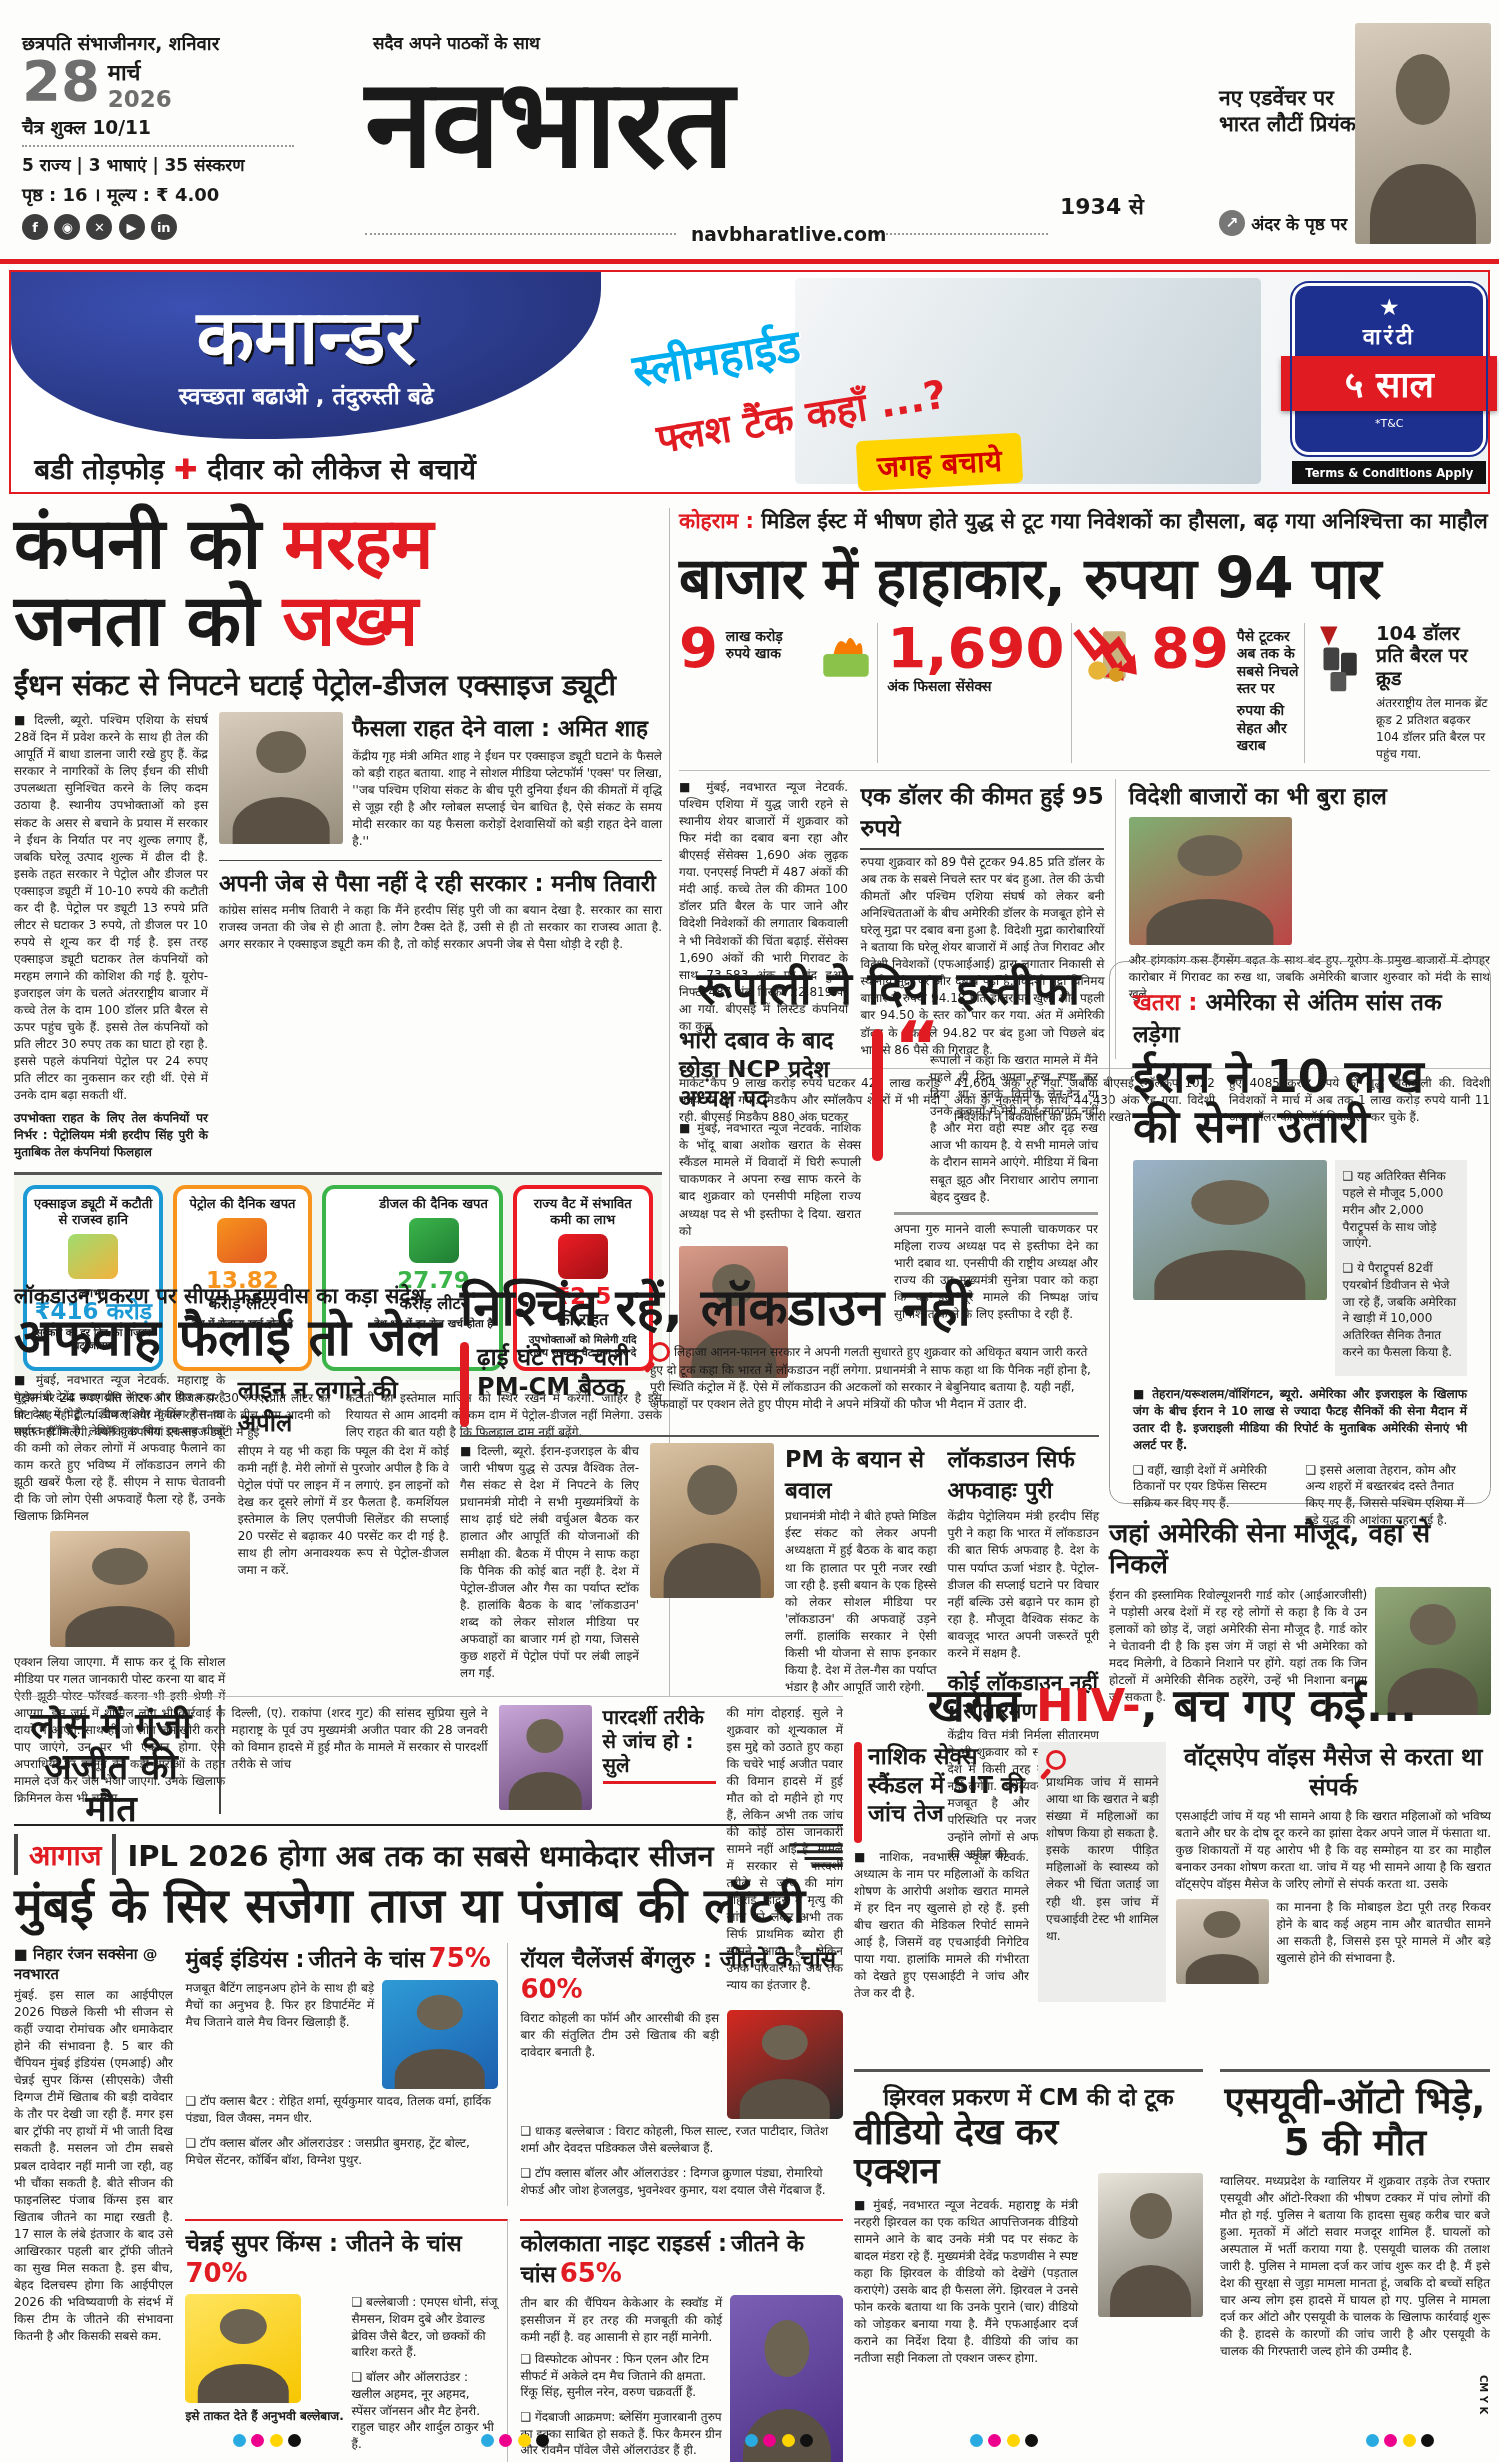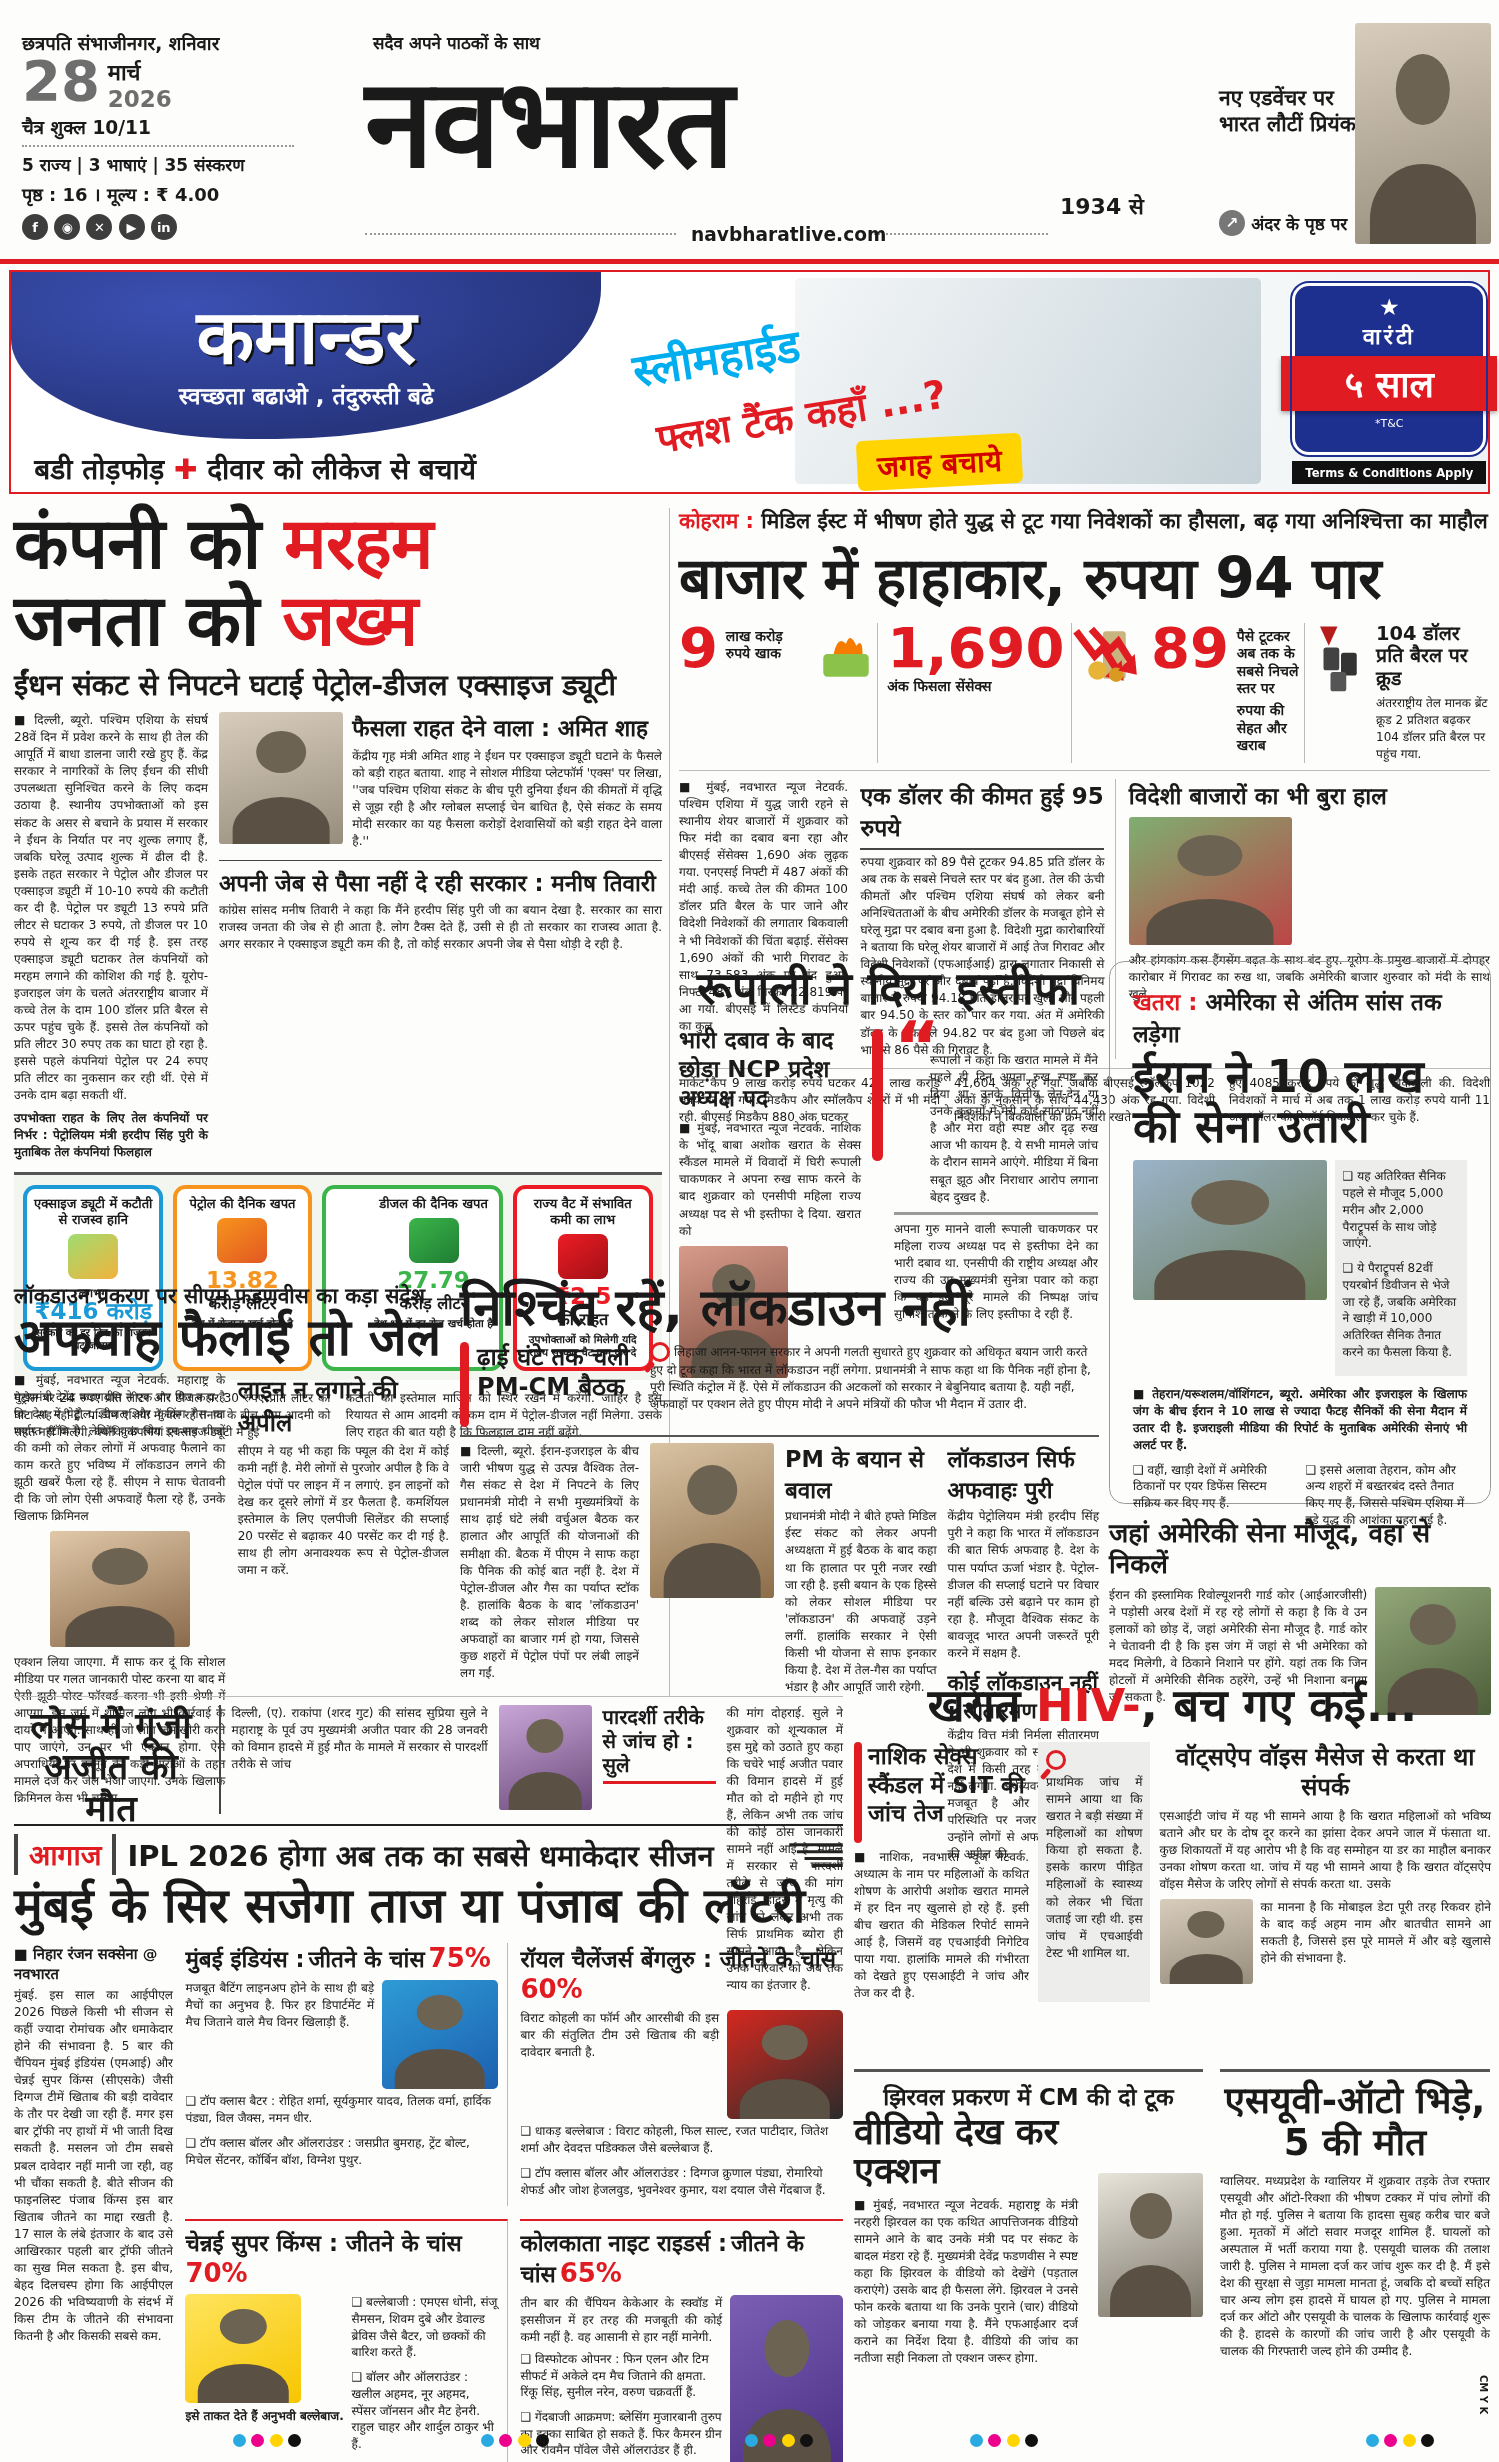--- a/index.html
+++ b/index.html
@@ -410,21 +410,21 @@
       <span>खरात </span><span class="red">HIV-</span><span>, बच गए कई...</span>
     </div>
     <div style="display:flex;gap:9.3px;margin-top:7.8px;">
       <div style="width:175px;flex:0 0 auto;">
         <div style="display:flex;gap:6.2px;">
           <div class="red-bar" style="width:7.8px;height:101px;flex:0 0 auto;"></div>
           <div class="b" style="font-size:23px;line-height:1.25;">नाशिक सेक्स स्कैंडल में SIT की जांच तेज</div>
         </div>
         <div class="body-txt jus" style="margin-top:6.2px;">■ नाशिक, नवभारत न्यूज नेटवर्क. अध्यात्म के नाम पर महिलाओं के कथित शोषण के आरोपी अशोक खरात मामले में हर दिन नए खुलासे हो रहे हैं. इसी बीच खरात की मेडिकल रिपोर्ट सामने आई है, जिसमें वह एचआईवी निगेटिव पाया गया. हालांकि मामले की गंभीरता को देखते हुए एसआईटी ने जांच और तेज कर दी है.</div>
       </div>
-      <div class="graybox" style="width:112px;flex:0 0 auto;">
+      <div class="graybox" style="width:128px;flex:0 0 auto;">
         <span class="mag"></span>
         <div class="body-txt jus" style="margin-top:4.7px;">प्राथमिक जांच में सामने आया था कि खरात ने बड़ी संख्या में महिलाओं का शोषण किया हो सकता है. इसके कारण पीड़ित महिलाओं के स्वास्थ्य को लेकर भी चिंता जताई जा रही थी. इस जांच में एचआईवी टेस्ट भी शामिल था.</div>
       </div>
       <div style="flex:1;">
         <div class="b" style="font-size:24px;text-align:center;line-height:1.25;">वॉट्सऐप वॉइस मैसेज से करता था संपर्क</div>
         <div class="body-txt jus" style="margin-top:6.2px;">एसआईटी जांच में यह भी सामने आया है कि खरात महिलाओं को भविष्य बताने और घर के दोष दूर करने का झांसा देकर अपने जाल में फंसाता था. कुछ शिकायतों में यह आरोप भी है कि वह सम्मोहन या डर का माहौल बनाकर उनका शोषण करता था. जांच में यह भी सामने आया है कि खरात वॉट्सऐप वॉइस मैसेज के जरिए लोगों से संपर्क करता था. उसके</div>
         <div style="display:flex;gap:7.8px;margin-top:6.2px;align-items:flex-start;">
           <div class="photo" style="width:93px;height:85px;flex:0 0 auto;"></div>
           <div class="body-txt jus" style="flex:1;">का मानना है कि मोबाइल डेटा पूरी तरह रिकवर होने के बाद कई अहम नाम और बातचीत सामने आ सकती है, जिससे इस पूरे मामले में और बड़े खुलासे होने की संभावना है.</div>
         </div>

